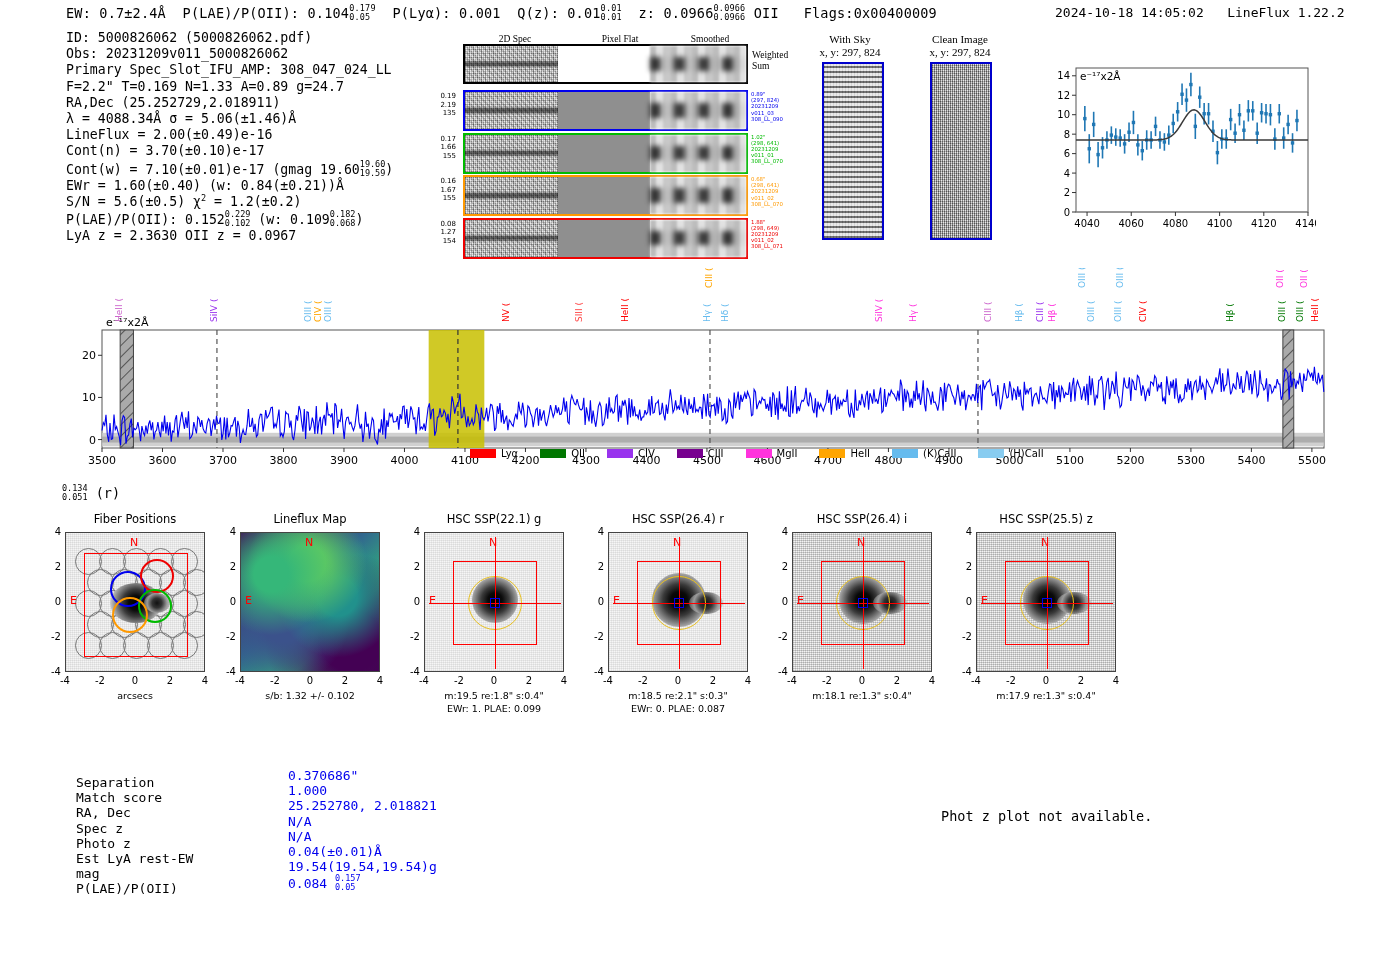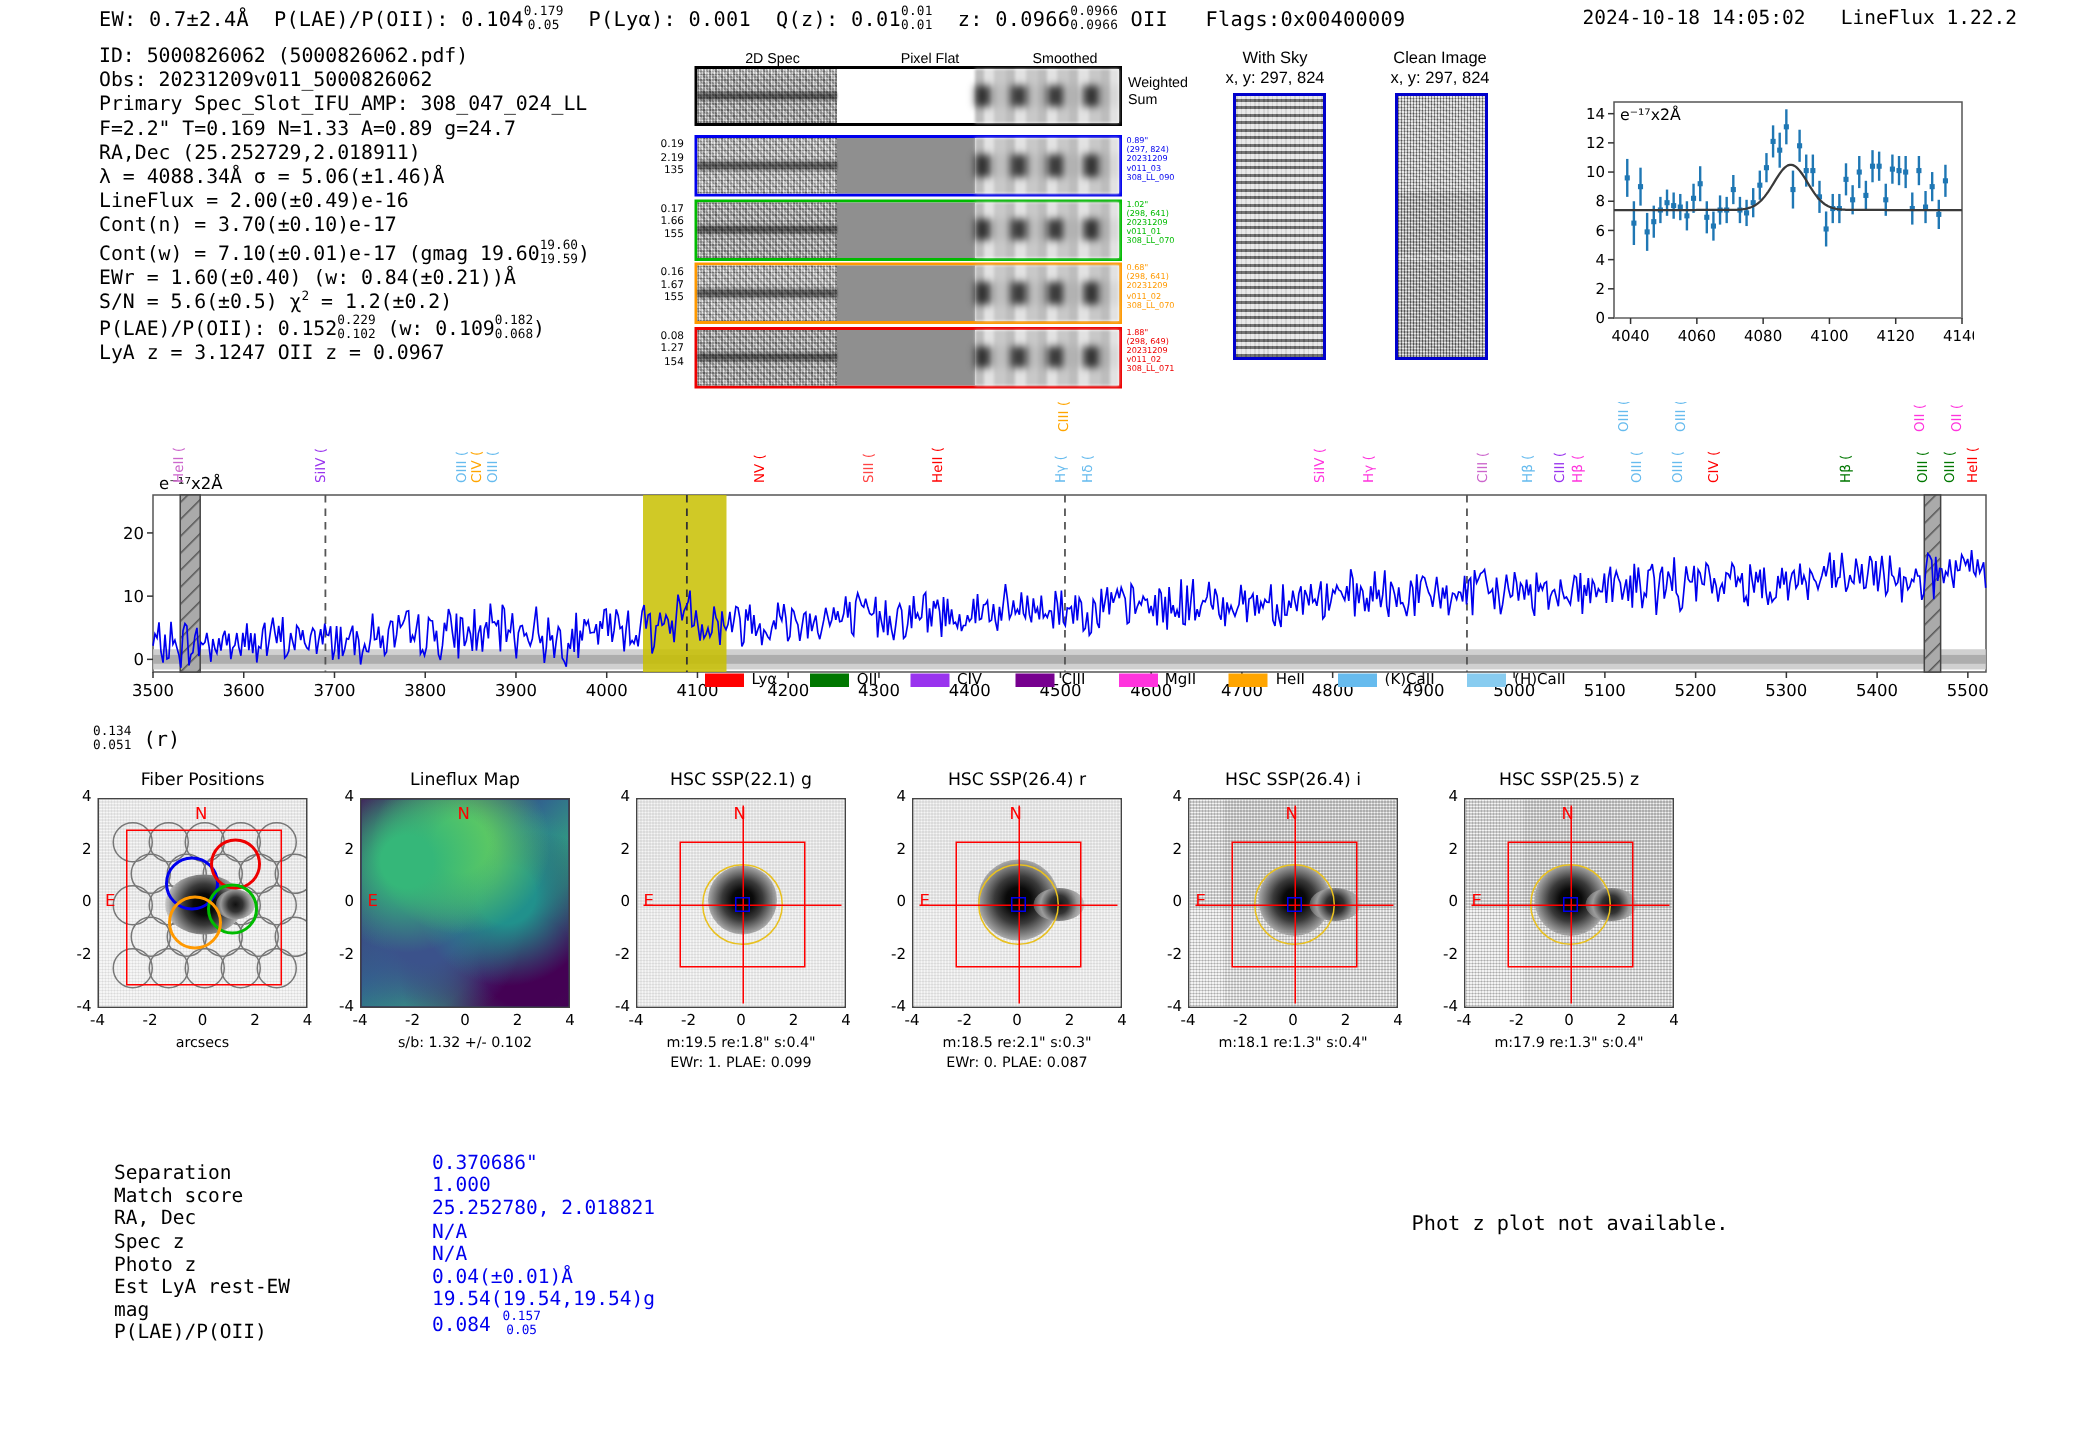--- a/index.html
+++ b/index.html
@@ -1,27 +1,27 @@
 <!DOCTYPE html>
 <html><head>
 <meta charset="utf-8">
 <style>
   html,body{margin:0;padding:0;background:#ffffff;}
   body{width:1400px;height:953px;position:relative;overflow:hidden;
        font-family:"DejaVu Sans Mono","Liberation Mono",monospace;color:#000;}
   .mono{font-family:"DejaVu Sans Mono","Liberation Mono",monospace;}
-  .sans{font-family:Liberation Sans, sans-serif;}
+  .sans{font-family:Liberation Serif, serif;}
   .abs{position:absolute;}
   .nowrap{white-space:nowrap;}
 
   
   #hdr-line{left:66px;top:4px;font-size:13.5px;letter-spacing:.2px;}
   #hdr-stamp{left:1055px;top:5px;font-size:13px;}
   .sup{font-size:8.5px;line-height:8px;display:inline-block;vertical-align:top;}
-  .supsub{display:inline-block;vertical-align:-2px;font-size:8.5px;line-height:9px;text-align:center;}
+  .supsub{display:inline-block;vertical-align:-2px;font-size:8.5px;line-height:9px;text-align:left;}
   .supsub i{display:block;font-style:normal;}
 
   
   #infoblock{left:66px;top:30px;font-size:13.2px;line-height:16.2px;}
 
   
   .pnl-title{font-size:9.5px;text-align:center;}
   .specrow{position:absolute;display:flex;box-sizing:border-box;}
   .cellA,.cellB,.cellC{height:100%;box-sizing:border-box;}
   .noise{
@@ -133,21 +133,21 @@
     <span>Cont(w) = 7.10(±0.01)e-17 (gmag 19.60</span><span class="supsub"><i>19.60</i><i>19.59</i></span><span>)</span>
   </div>
   <div>EWr = 1.60(±0.40) (w: 0.84(±0.21))Å</div>
   <div class="nowrap">
     <span>S/N = 5.6(±0.5)   χ</span><sup class="sup">2</sup><span> = 1.2(±0.2)</span>
   </div>
   <div class="nowrap">
     <span>P(LAE)/P(OII): 0.152</span><span class="supsub"><i>0.229</i><i>0.102</i></span>
     <span>(w: 0.109</span><span class="supsub"><i>0.182</i><i>0.068</i></span><span>)</span>
   </div>
-  <div>LyA z = 3.1247  OII z = 0.0967</div>
+  <div>LyA z = 2.3630  OII z = 0.0967</div>
 </div>
 
 <div class="abs sans pnl-title" style="left:470px;top:34px;width:90px;">2D Spec</div>
 <div class="abs sans pnl-title" style="left:575px;top:34px;width:90px;">Pixel Flat</div>
 <div class="abs sans pnl-title" style="left:665px;top:34px;width:90px;">Smoothed</div>
 
 <div class="specrow" style="left:463px;top:44px;width:285px;height:40px;border:2px solid #000;">
   <div class="cellA noise" style="width:33%;position:relative;">
       <div class="streak"></div>
     </div>

